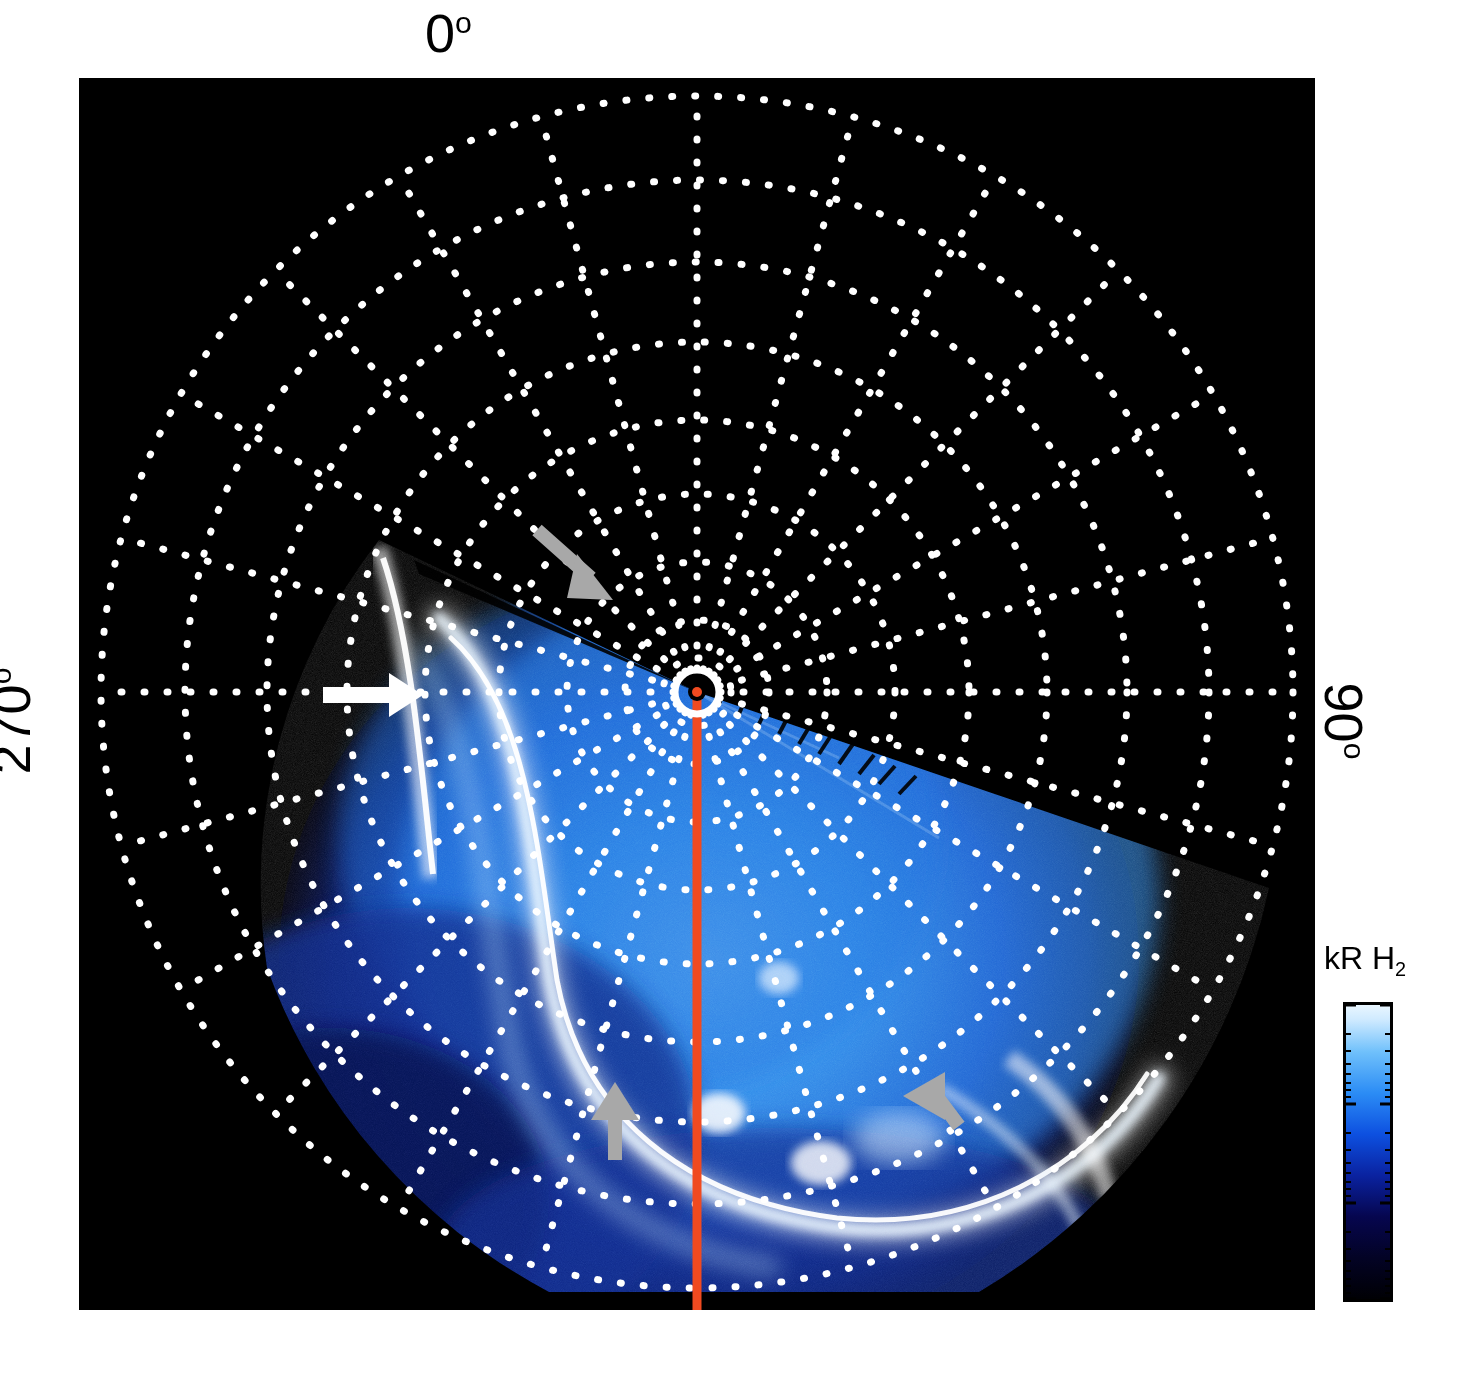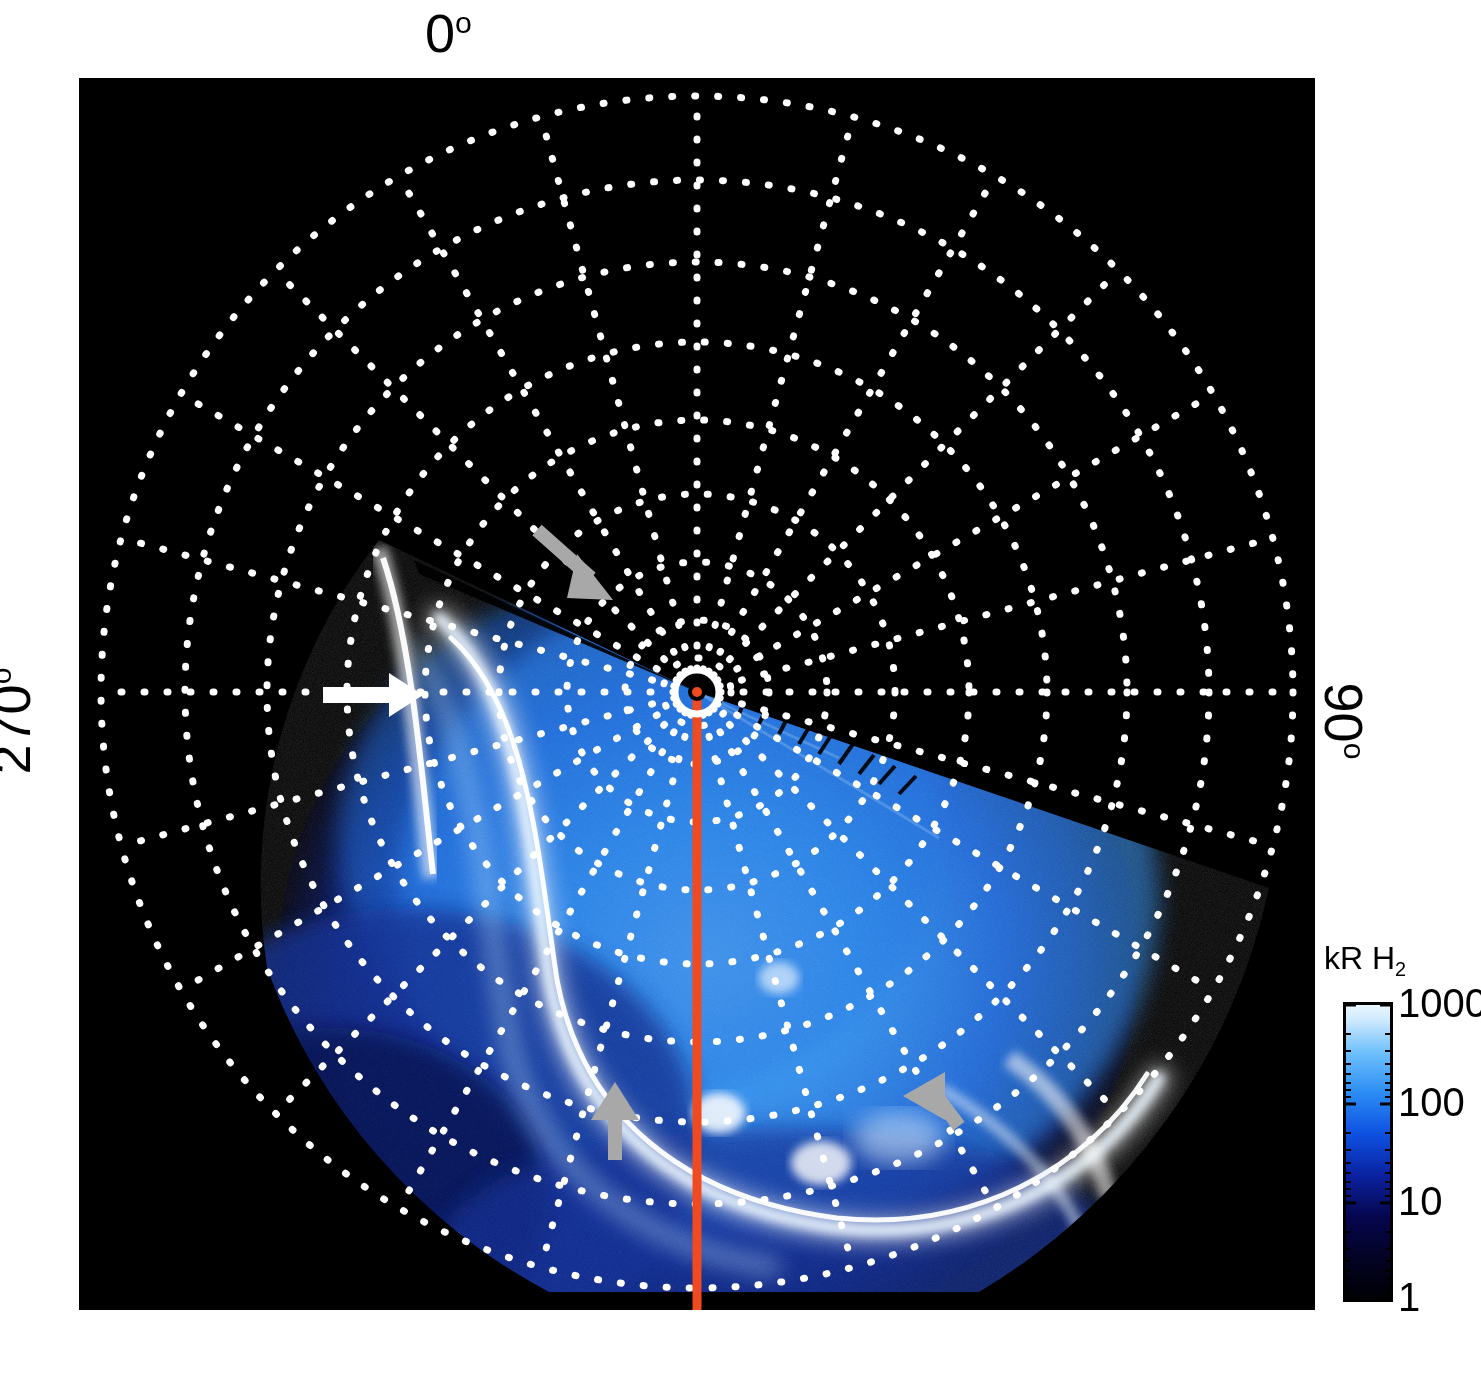--- a/index.html
+++ b/index.html
@@ -345,21 +345,15 @@
           <line x1="50" y1="269" x2="42" y2="269"></line>
         <line x1="0" y1="277" x2="8" y2="277"></line> 
           <line x1="50" y1="277" x2="42" y2="277"></line>
         <line x1="0" y1="284" x2="8" y2="284"></line> 
           <line x1="50" y1="284" x2="42" y2="284"></line>
         <line x1="0" y1="291" x2="8" y2="291"></line> 
           <line x1="50" y1="291" x2="42" y2="291"></line>
       </g>
     </svg>
 
-    <div id="cb-labels">
-      <span class="cb-tick-label" style="top:-19px">1000</span>
-      <span class="cb-tick-label" style="top:80px">100</span>
-      <span class="cb-tick-label" style="top:179px">10</span>
-      <span class="cb-tick-label" style="top:275px">1</span>
-    </div>
   </div>
 
 </div>
 
 </body></html>

